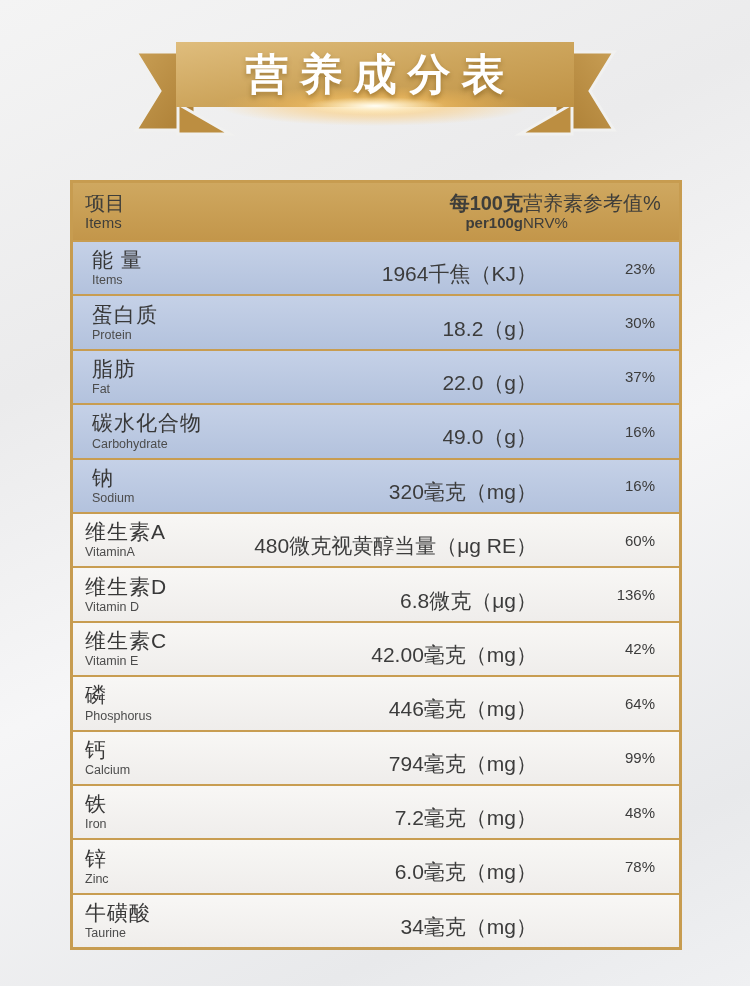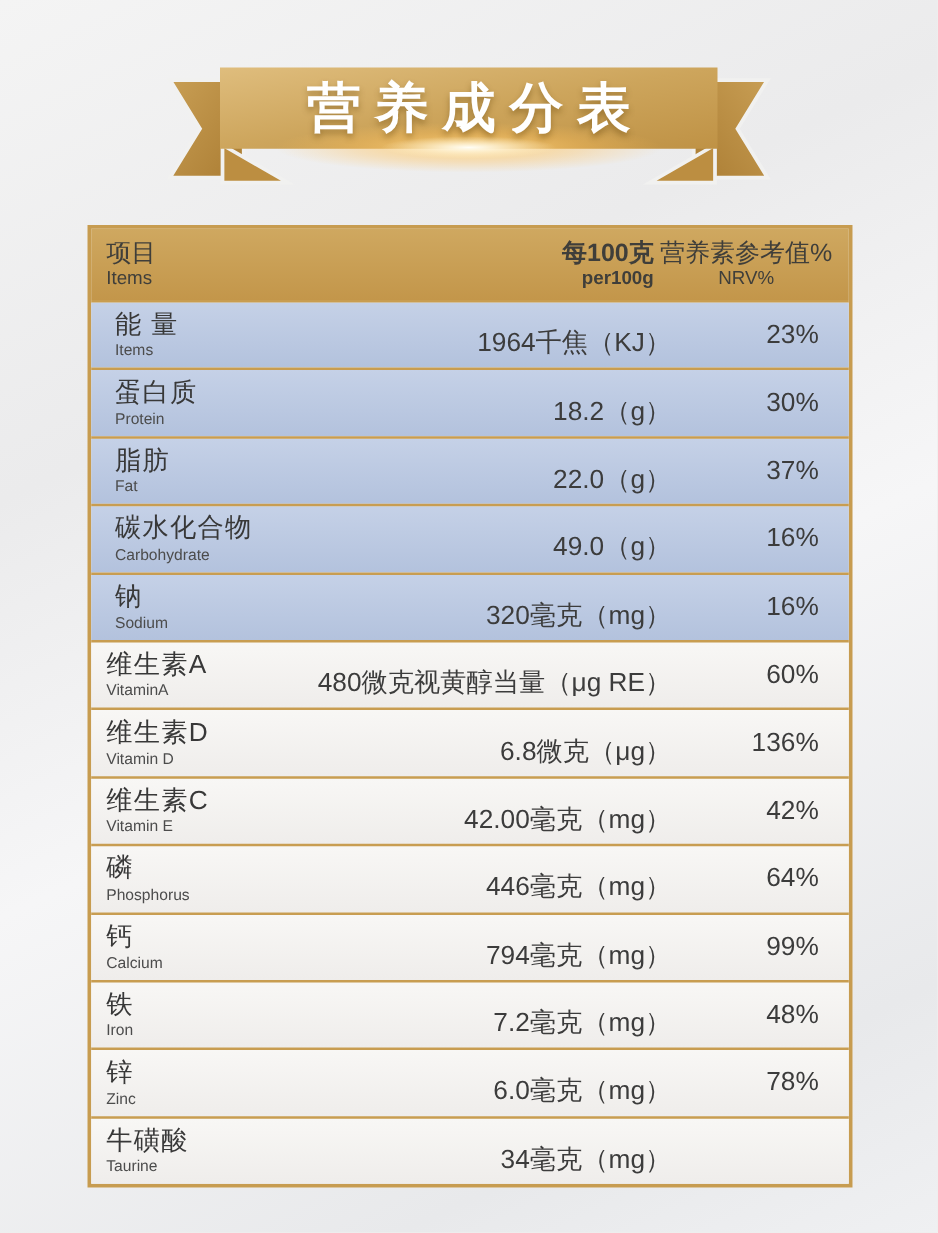--- a/index.html
+++ b/index.html
@@ -9,21 +9,21 @@
   }
   .page{
     position:relative;
     width:750px;height:986px;
     margin:0 auto;
     overflow:hidden;
     background:linear-gradient(155deg,#f4f4f4 0%,#ebebec 30%,#f6f6f7 55%,#e8e9eb 85%,#eff0f2 100%);
   }
 
   
-  .ribbon{position:absolute;top:0;left:0;width:614px;height:160px;margin-top:12px;}
+  .ribbon{position:absolute;top:0;left:0;width:614px;height:160px;}
   .ribbon svg{display:block;}
   .ribbon-title{
     position:absolute;left:176px;top:42px;width:398px;height:65px;
     margin:0;display:flex;align-items:center;justify-content:center;
     font-size:43px;font-weight:bold;color:#ffffff;
     letter-spacing:11px;padding-left:11px;box-sizing:border-box;
     text-shadow:0 3px 5px rgba(104,70,12,.45);
     white-space:nowrap;
   }
 
@@ -41,21 +41,21 @@
     height:57px;flex:0 0 57px;
     background:linear-gradient(180deg,#cfa860 0%,#c3964a 100%);
     display:flex;align-items:center;
     padding:0 8px 0 12px;
     color:#3f3e3a;
   }
   .nt-header .h-cn{font-size:20px;line-height:1.15;}
   .nt-header .h-en{font-size:15px;line-height:1.1;}
   .h-item{flex:1;}
   .h-amount{text-align:right;white-space:nowrap;font-weight:bold;}
-  .h-nrv{width:148px;text-align:center;white-space:nowrap;}
+  .h-nrv{width:148px;text-align:left;white-space:nowrap;}
 
   .nt-body{flex:1;display:flex;flex-direction:column;}
   .nt-row{
     flex:1;display:flex;align-items:center;
     padding:0 24px 0 12px;
     border-top:2px solid #c89d51;
   }
   .row-blue{background:linear-gradient(180deg,#c5d1e7 0%,#b3c2dd 100%);padding-left:19px;}
   .row-white{background:linear-gradient(180deg,#f8f7f5 0%,#efedeb 100%);}
 
@@ -64,21 +64,21 @@
     font-size:21px;line-height:1.15;color:#383838;letter-spacing:1px;white-space:nowrap;
   }
   .cell-label .note{font-size:12.5px;letter-spacing:0;color:#3f3f3f;}
   .cell-label .en{font-size:12.5px;line-height:1.1;color:#4c4c4c;margin-top:2px;}
   .cell-value{
     text-align:right;white-space:nowrap;
     font-size:21px;color:#3c3c3c;margin-top:12px;
   }
   .cell-nrv{
     width:118px;flex:0 0 118px;text-align:right;white-space:nowrap;
-    font-size:21px;color:#3c3c3c;
+    font-size:15px;color:#3c3c3c;
   }
 </style>
 </head>
 <body>
 
 <div class="page">
 
   <div class="ribbon">
     <svg width="750" height="160" viewBox="0 0 750 160">
       <defs>

